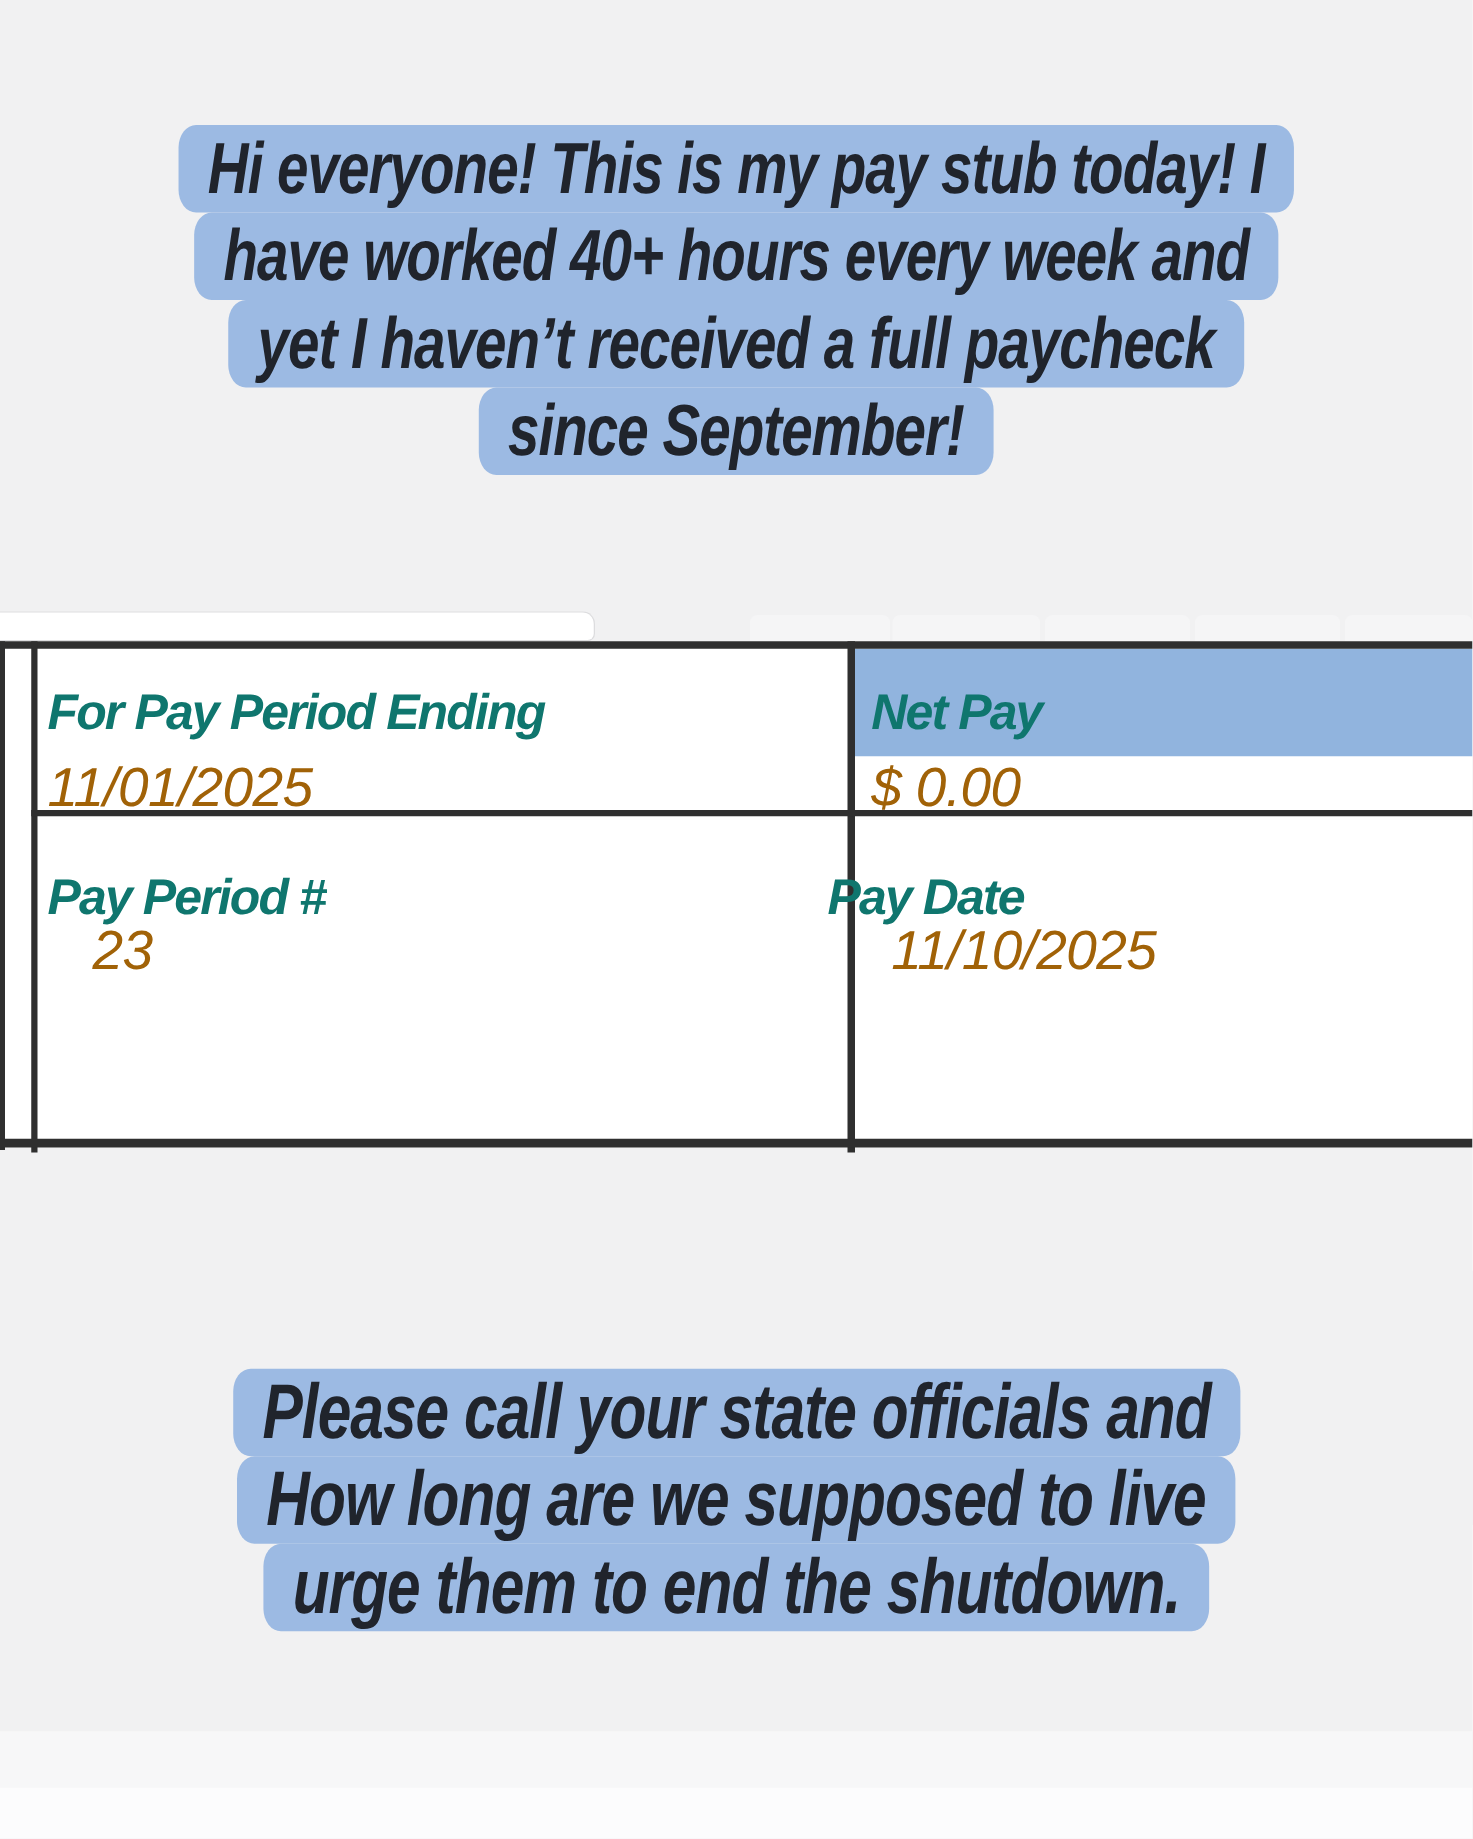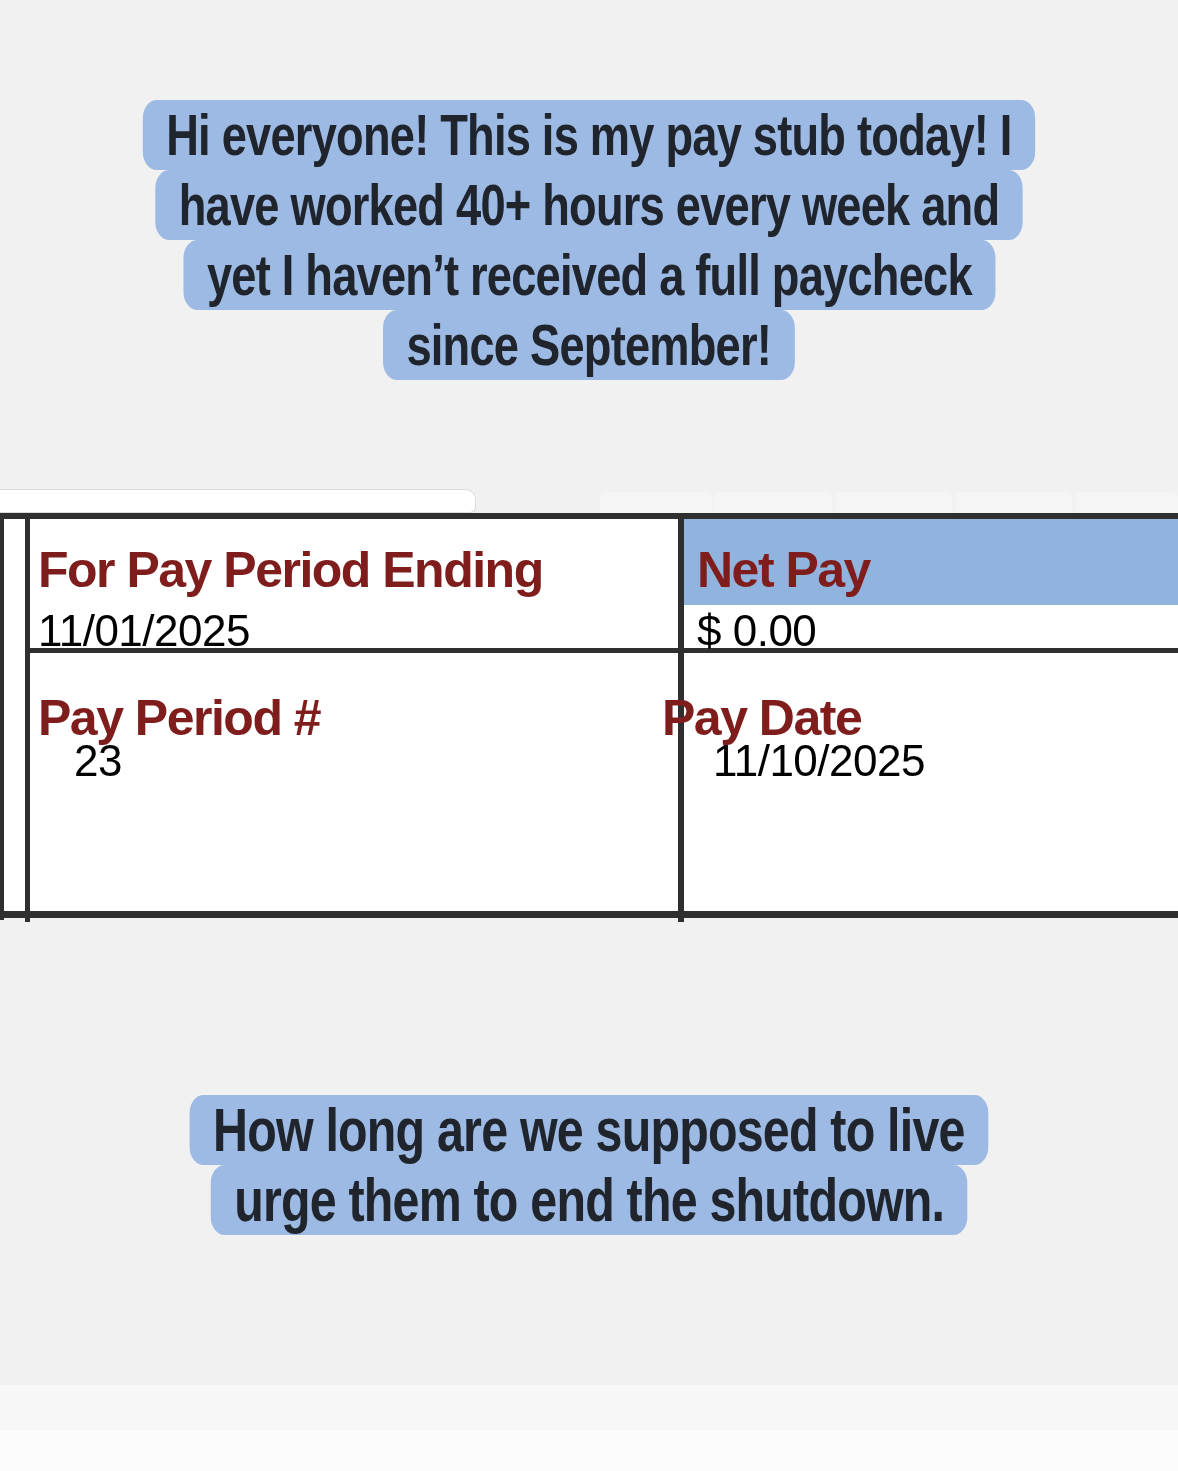--- a/index.html
+++ b/index.html
@@ -60,41 +60,41 @@
   .b-left{left:25px;top:513px;width:5px;height:409px;}
   .b-divider{left:678px;top:513px;width:6px;height:409px;}
   .b-row{left:25px;top:648px;width:1153px;height:5px;}
 
   .netpay-band{
     position:absolute;left:684px;top:519px;width:494px;height:86px;
     background:var(--highlight-color,#91b4de);
   }
   .cell-label{
     position:absolute;
-    font-size:50px;font-weight:bold;color:#7f1d1d;
+    font-size:40px;font-weight:bold;color:#0f766e;
     letter-spacing:-1.5px;line-height:56px;white-space:nowrap;
   }
   .cell-value{
     position:absolute;
-    font-size:44px;color:#000000;
+    font-size:44px;color:#a16207;
     letter-spacing:-0.5px;line-height:50px;white-space:nowrap;
   }
   .c1-label{left:38px;top:542px;}
   .c1-value{left:38px;top:606px;}
   .c2-label{left:697px;top:542px;}
   .c2-value{left:697px;top:606px;}
   .c3-label{left:38px;top:690px;}
   .c3-value{left:38px;top:736px;margin-left:36px;}
   .c4-label{left:662px;top:690px;}
   .c4-value{left:713px;top:736px;}
 </style>
 </head>
 <body>
 
-<div class="canvas" style="background: rgb(241, 241, 242); --bubble-color: #9cbae3; --caption-text: #20242c; --border-color: #2f2f2f; --highlight-color: #91b4de;">
+<div class="canvas" style="background: rgb(241, 241, 242); font-style: italic; --bubble-color: #9cbae3; --caption-text: #20242c; --border-color: #2f2f2f; --highlight-color: #91b4de;">
 
   <div class="bg-band mid"></div>
   <div class="bg-band low"></div>
 
   <div class="caption top">
     <div class="cap-line"><span class="cap-pill">Hi everyone! This is my pay stub today! I</span></div>
     <div class="cap-line"><span class="cap-pill">have worked 40+ hours every week and</span></div>
     <div class="cap-line"><span class="cap-pill">yet I haven’t received a full paycheck</span></div>
     <div class="cap-line"><span class="cap-pill">since September!</span></div>
   </div>
@@ -124,17 +124,18 @@
     <div class="cell-value c2-value">$ 0.00</div>
 
     <div class="cell-label c3-label">Pay Period #</div>
     <div class="cell-value c3-value">23</div>
 
     <div class="cell-label c4-label">Pay Date</div>
     <div class="cell-value c4-value">11/10/2025</div>
   </div>
 
   <div class="caption bottom">
+    <div class="cap-line"><span class="cap-pill">Please call your state officials and</span></div>
     <div class="cap-line"><span class="cap-pill">How long are we supposed to live</span></div>
     <div class="cap-line"><span class="cap-pill">urge them to end the shutdown.</span></div>
   </div>
 
 </div>
 
 </body></html>

